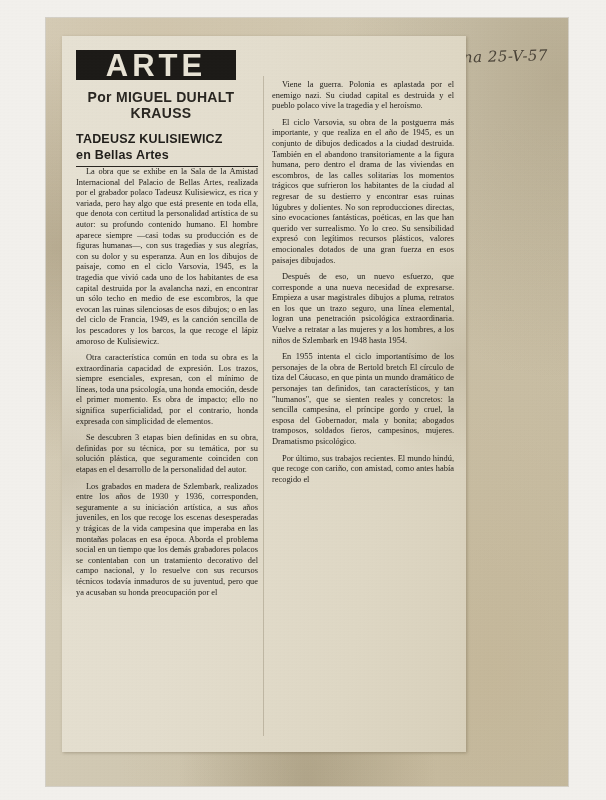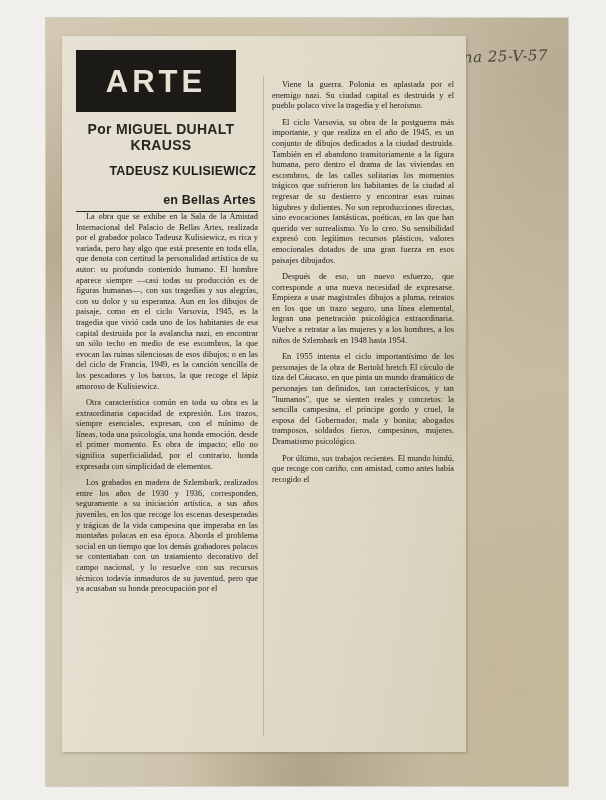--- a/index.html
+++ b/index.html
@@ -110,21 +110,21 @@
     left: 201px;
     top: 40px;
     width: 1px;
     height: 660px;
     background: rgba(90,78,52,0.25);
   }
 
   #masthead {
     margin: 14px 0 0 4px;
     width: 160px;
-    height: 62px;
+    height: 30px;
     background: #1d1b18;
     display: flex;
     align-items: center;
     justify-content: center;
   }
   #masthead-text {
     color: #e7e2d4;
     font-family: "Liberation Sans", sans-serif;
     font-weight: bold;
     font-size: 31px;
@@ -142,24 +142,23 @@
     letter-spacing: 0.3px;
     color: #2a2722;
   }
 
   #headline {
     margin: 11px 0 0 4px;
     width: 180px;
     font-family: "Liberation Sans", sans-serif;
     font-weight: bold;
     color: #211f1b;
-    text-align: right;
   }
   #headline .l1 { font-size: 12.5px; letter-spacing: 0.2px; }
-  #headline .l2 { font-size: 12.5px; letter-spacing: 0.2px; margin-top: 15px; }
+  #headline .l2 { font-size: 12.5px; letter-spacing: 0.2px; margin-top: 2px; }
 
   #headline-rule {
     margin: 4px 0 0 4px;
     width: 182px;
     height: 1px;
     background: #2a2722;
   }
 
   p.body {
     margin: 0 0 6px 0;
@@ -210,20 +209,21 @@
       </div>
       <div id="byline">Por MIGUEL DUHALT KRAUSS</div>
       <div id="headline">
         <div class="l1">TADEUSZ KULISIEWICZ</div>
         <div class="l2">en Bellas Artes</div>
       </div>
       <div id="headline-rule"></div>
       <div class="body-wrap">
         <p class="body">La obra que se exhibe en la Sala de la Amistad Internacional del Palacio de Bellas Artes, realizada por el grabador polaco Tadeusz Kulisiewicz, es rica y variada, pero hay algo que está presente en toda ella, que denota con certitud la personalidad artística de su autor: su profundo contenido humano. El hombre aparece siempre —casi todas su producción es de figuras humanas—, con sus tragedias y sus alegrías, con su dolor y su esperanza. Aun en los dibujos de paisaje, como en el ciclo Varsovia, 1945, es la tragedia que vivió cada uno de los habitantes de esa capital destruida por la avalancha nazi, en encontrar un sólo techo en medio de ese escombros, la que evocan las ruinas silenciosas de esos dibujos; o en las del ciclo de Francia, 1949, es la canción sencilla de los pescadores y los barcos, la que recoge el lápiz amoroso de Kulisiewicz.</p>
         <p class="body">Otra característica común en toda su obra es la extraordinaria capacidad de expresión. Los trazos, siempre esenciales, expresan, con el mínimo de líneas, toda una psicología, una honda emoción, desde el primer momento. Es obra de impacto; ello no significa superficialidad, por el contrario, honda expresada con simplicidad de elementos.</p>
+        <p class="body">Se descubren 3 etapas bien definidas en su obra, definidas por su técnica, por su temática, por su solución plástica, que seguramente coinciden con etapas en el desarrollo de la personalidad del autor.</p>
         <p class="body">Los grabados en madera de Szlembark, realizados entre los años de 1930 y 1936, corresponden, seguramente a su iniciación artística, a sus años juveniles, en los que recoge los escenas desesperadas y trágicas de la vida campesina que imperaba en las montañas polacas en esa época. Aborda el problema social en un tiempo que los demás grabadores polacos se contentaban con un tratamiento decorativo del campo nacional, y lo resuelve con sus recursos técnicos todavía inmaduros de su juventud, pero que ya acusaban su honda preocupación por el</p>
       </div>
     </div>
 
     <div class="col right">
       <div class="body-wrap">
         <p class="body">Viene la guerra. Polonia es aplastada por el enemigo nazi. Su ciudad capital es destruida y el pueblo polaco vive la tragedia y el heroísmo.</p>
         <p class="body">El ciclo Varsovia, su obra de la postguerra más importante, y que realiza en el año de 1945, es un conjunto de dibujos dedicados a la ciudad destruida. También en el abandono transitoriamente a la figura humana, pero dentro el drama de las viviendas en escombros, de las calles solitarias los momentos trágicos que sufrieron los habitantes de la ciudad al regresar de su destierro y encontrar esas ruinas lúgubres y dolientes. No son reproducciones directas, sino evocaciones fantásticas, poéticas, en las que han querido ver surrealismo. Yo lo creo. Su sensibilidad expresó con legítimos recursos plásticos, valores emocionales dotados de una gran fuerza en esos paisajes dibujados.</p>
         <p class="body">Después de eso, un nuevo esfuerzo, que corresponde a una nueva necesidad de expresarse. Empieza a usar magistrales dibujos a pluma, retratos en los que un trazo seguro, una línea elemental, logran una penetración psicológica extraordinaria. Vuelve a retratar a las mujeres y a los hombres, a los niños de Szlembark en 1948 hasta 1954.</p>
         <p class="body">En 1955 intenta el ciclo importantísimo de los personajes de la obra de Bertold bretch El círculo de tiza del Cáucaso, en que pinta un mundo dramático de personajes tan definidos, tan característicos, y tan "humanos", que se sienten reales y concretos: la sencilla campesina, el príncipe gordo y cruel, la esposa del Gobernador, mala y bonita; abogados tramposos, soldados fieros, campesinos, mujeres. Dramatismo psicológico.</p>

